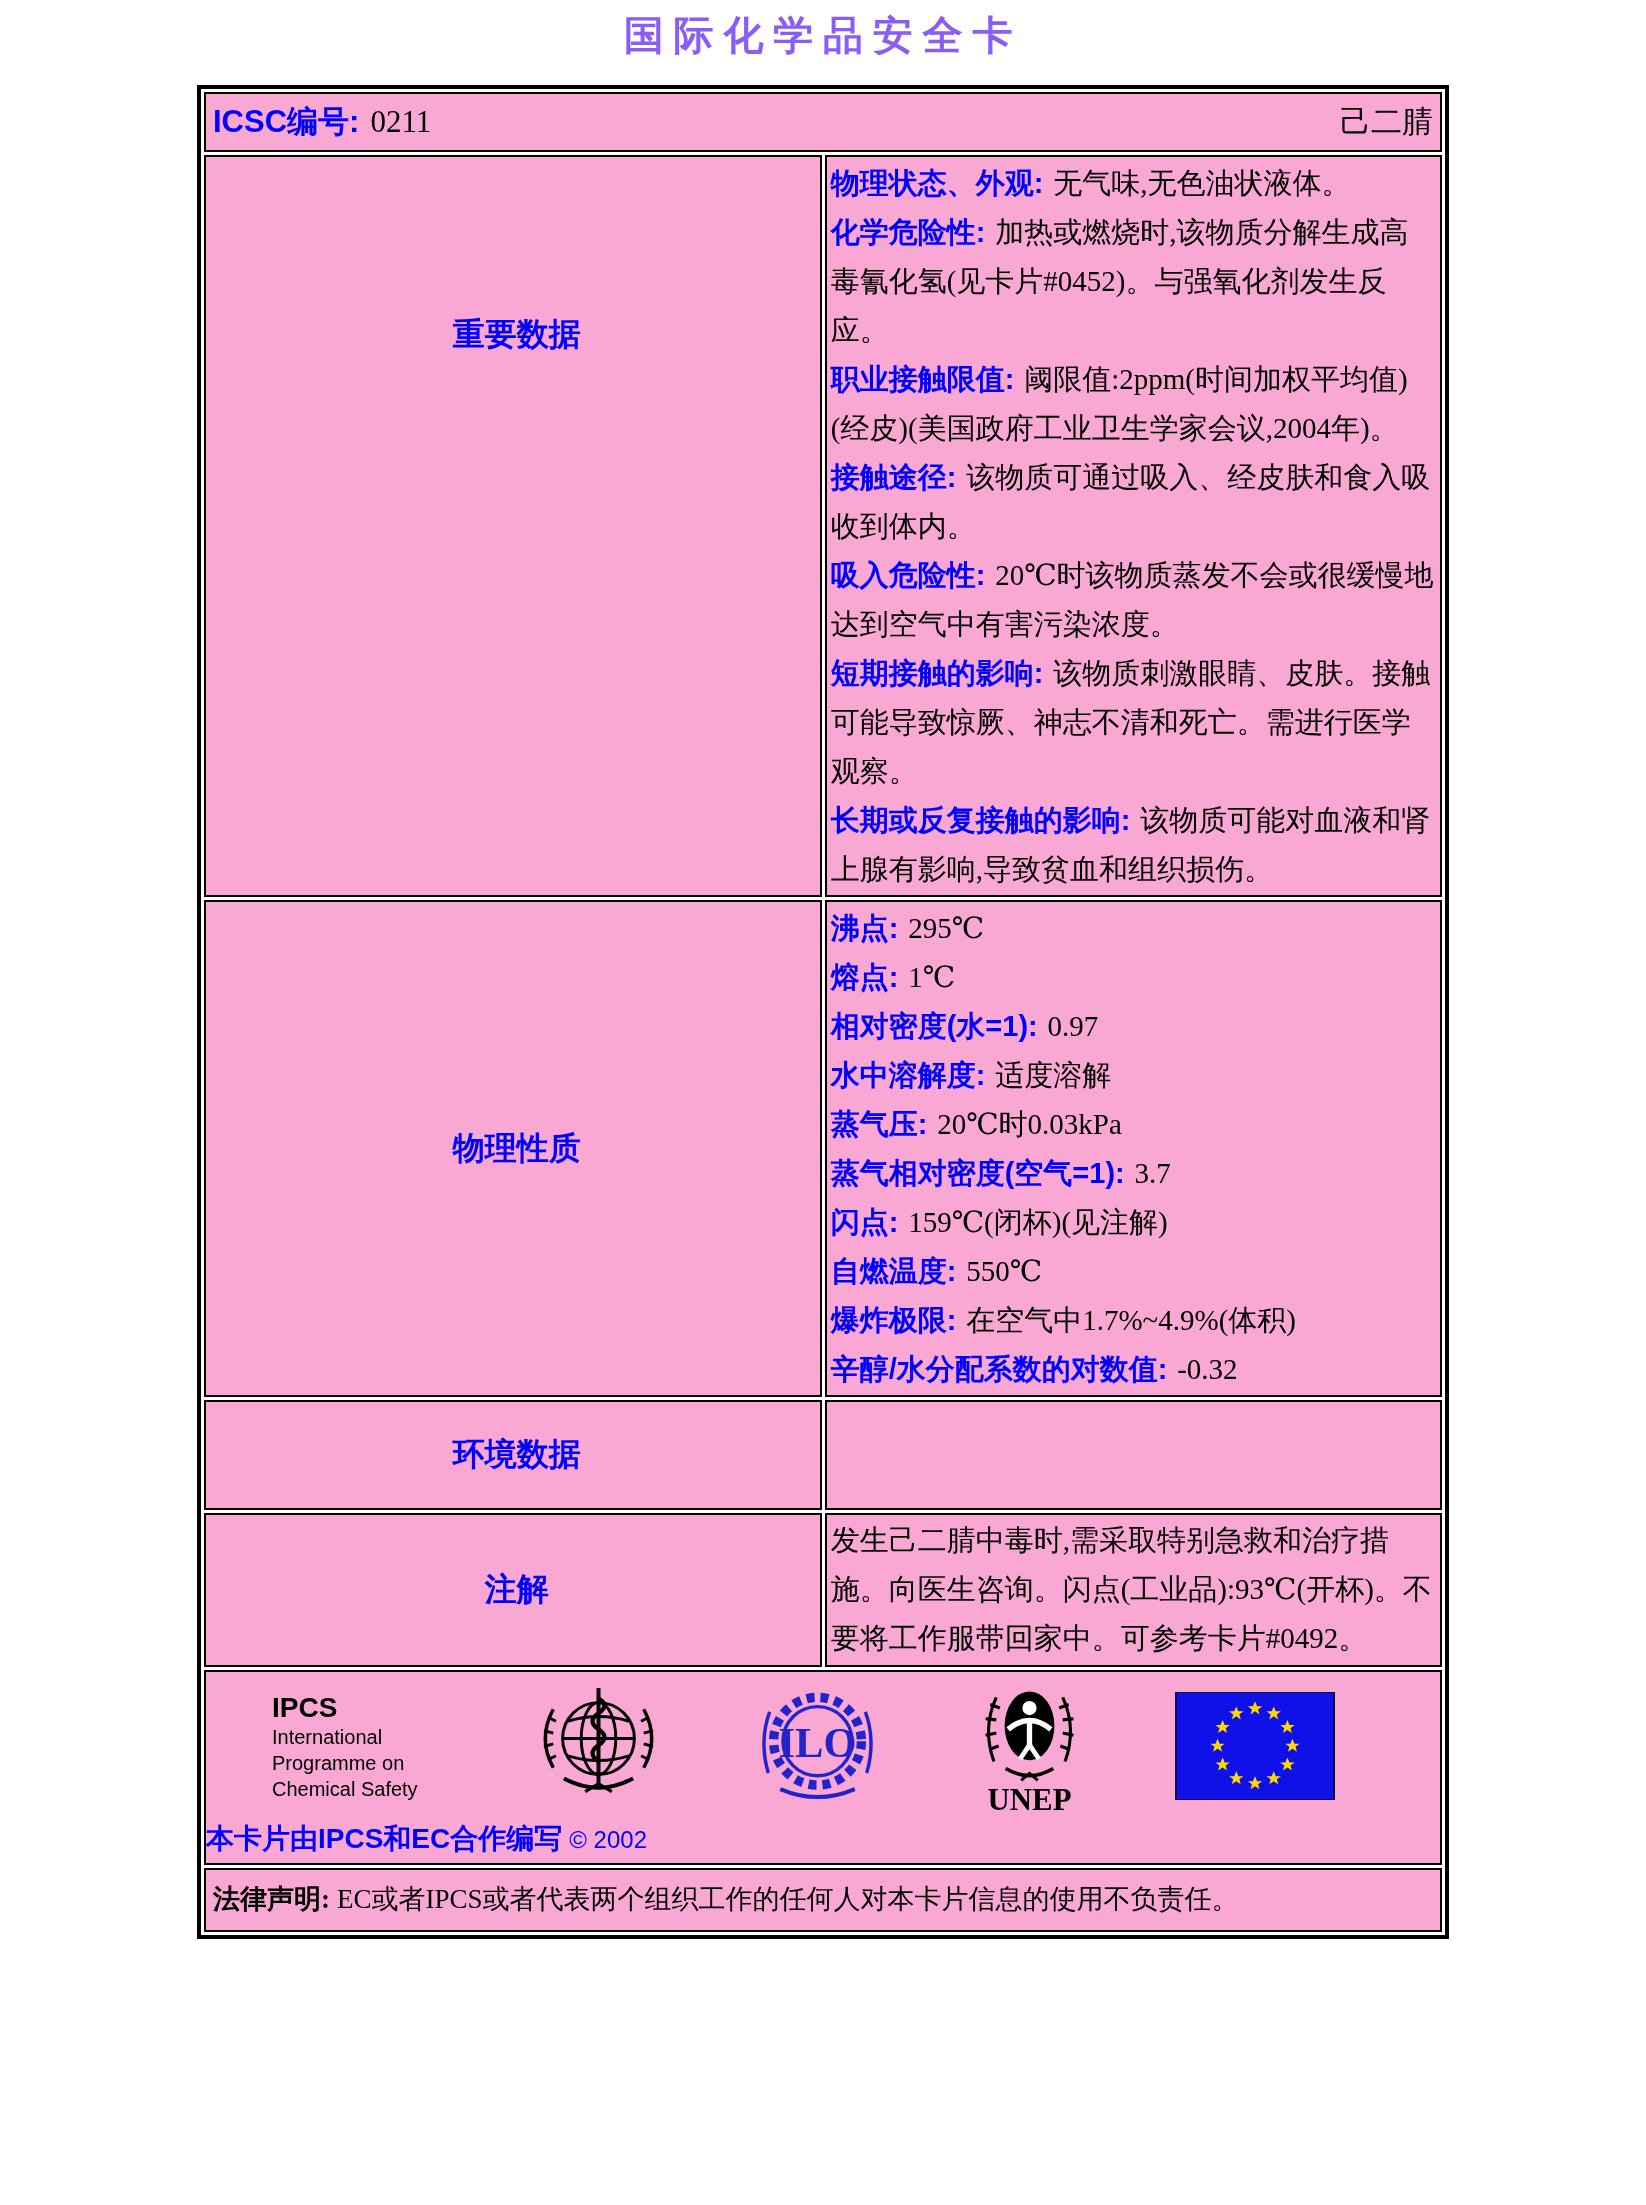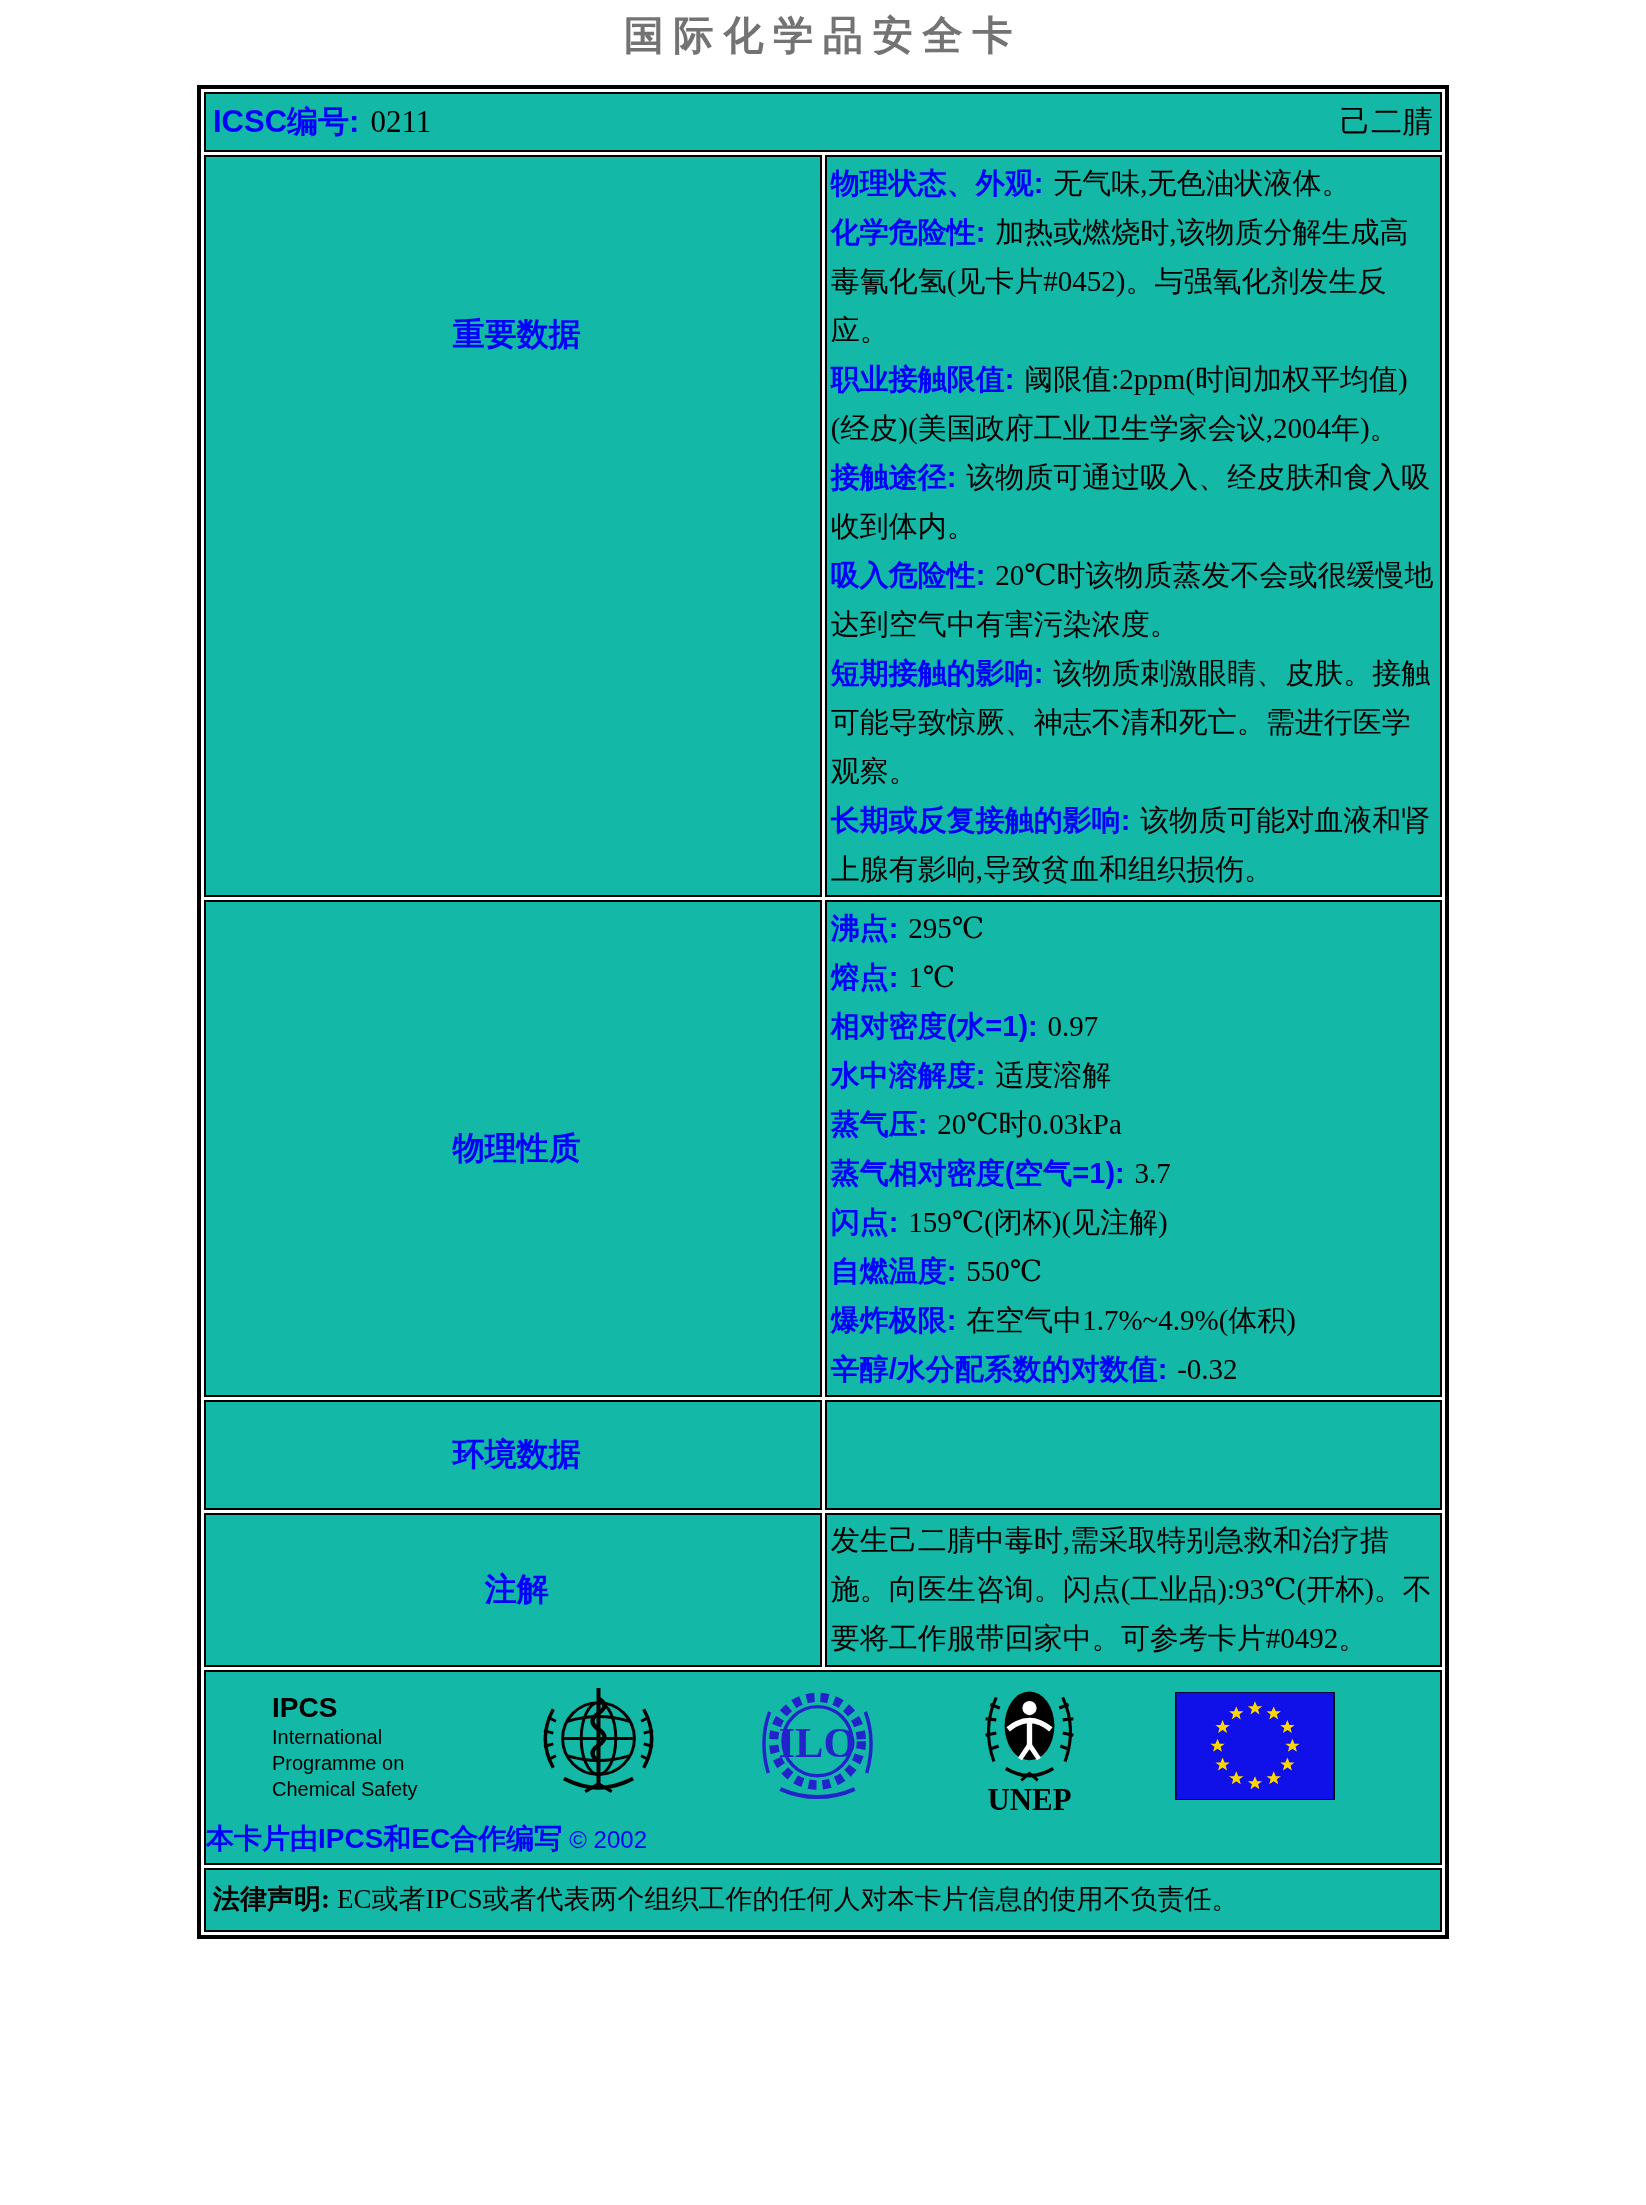--- a/index.html
+++ b/index.html
@@ -5,28 +5,28 @@
   * { margin:0; padding:0; box-sizing:border-box; }
   html,body { background:#ffffff; }
   body {
     width:1646px; height:2205px; overflow:hidden;
     font-family:"Liberation Serif","DejaVu Serif",serif;
     color:#000;
   }
   .page-title {
     margin-top:8.4px; text-align:center;
     font-family:"DejaVu Serif","Liberation Serif",serif;
-    font-size:40px; font-weight:bold; color:#737373; letter-spacing:9.8px;
+    font-size:40px; font-weight:bold; color:#8b5cf6; letter-spacing:9.8px;
   }
   table.card {
     margin:22px auto 0 auto; width:1252px;
     border:4.9px solid #000; border-collapse:separate; border-spacing:3.5px;
     table-layout:fixed;
   }
-  td { border:2.1px solid #000; vertical-align:middle; background:#14b8a6; }
+  td { border:2.1px solid #000; vertical-align:middle; background:#f9a8d4; }
   td.side { width:173px; text-align:center; }
   .side-label {
     font-family:"Liberation Sans","DejaVu Sans",sans-serif;
     font-weight:bold; font-size:32px; color:#0000ff;margin-left:8px;
   }
   td.content { padding:1.4px 5.6px 1.4px 4.2px; }
   .line { font-size:29px; line-height:49px; text-align:left; }
   .flabel {
     font-family:"Liberation Sans","DejaVu Sans",sans-serif;
     font-weight:bold; color:#0000ff; margin-right:9.8px;

